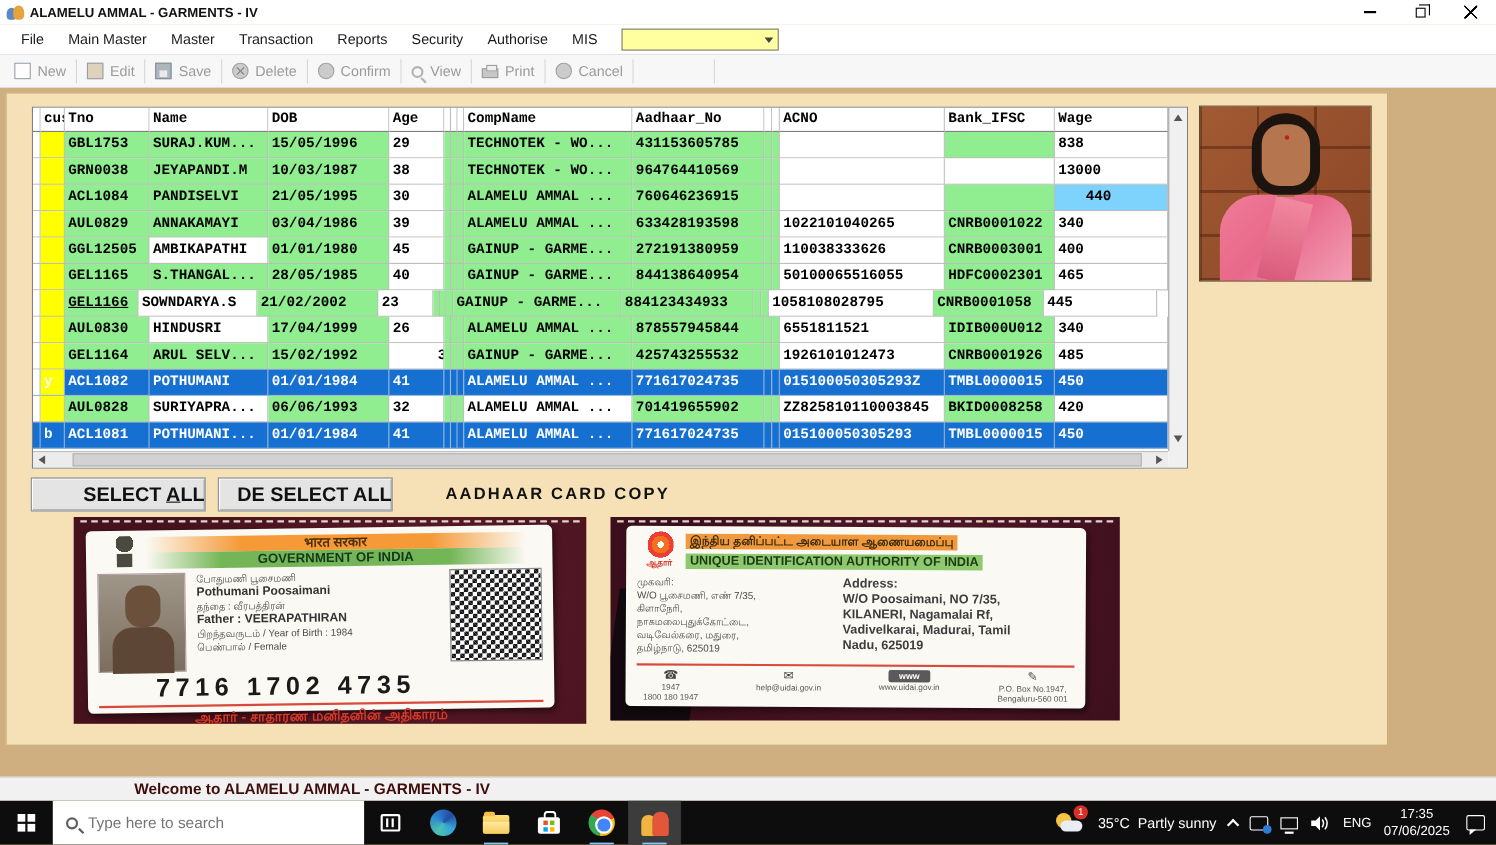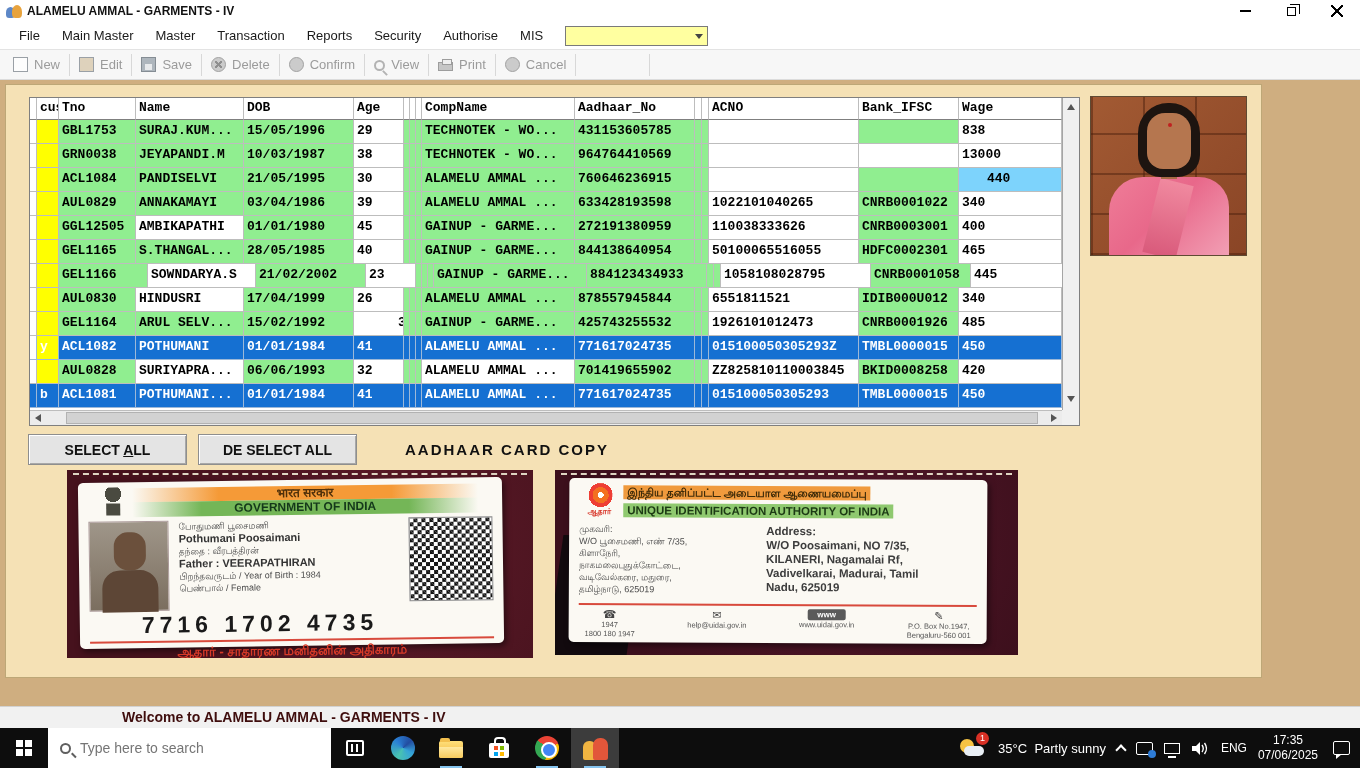--- a/index.html
+++ b/index.html
@@ -75,21 +75,21 @@
   .ph-hair { position:absolute; left:47px; top:6px; width:62px; height:74px; background:#1d1410; border-radius:30px 30px 22px 22px; }
   .ph-face { position:absolute; left:56px; top:16px; width:44px; height:56px; background:#b5764f; border-radius:18px 18px 16px 16px; }
   .ph-dot { position:absolute; left:77px; top:26px; width:4px; height:4px; background:#c02020; border-radius:50%; }
   .ph-neck { position:absolute; left:70px; top:70px; width:16px; height:12px; background:#a86a45; }
   .ph-body { position:absolute; left:18px; top:80px; width:120px; height:80px; background:linear-gradient(135deg,#ef7d98,#e8688a 45%,#f2a0b5); border-radius:34px 30px 0 0; }
   .ph-saree { position:absolute; left:60px; top:84px; width:34px; height:76px; background:linear-gradient(#f0899f,#d95a7b); transform:rotate(14deg); }
 
   
   .act-left { position:absolute; left:28px; top:434px; display:flex; gap:11px; }
   .act-right { position:absolute; left:672px; top:434px; display:flex; gap:12px; }
-  .abtn { height:31px; background:#e4e4e4; border:1px solid #8e8e8e; box-shadow:inset 1px 1px 0 #fff, inset -1px -1px 0 #a8a8a8; font-family:"Liberation Sans",sans-serif; font-size:14px; font-weight:bold; color:#111; }
+  .abtn { height:31px; background:#e4e4e4; border:1px solid #8e8e8e; box-shadow:inset 1px 1px 0 #fff, inset -1px -1px 0 #a8a8a8; font-family:"Liberation Sans",sans-serif; font-size:18px; font-weight:bold; color:#111;text-align:right; }
   .act-left .abtn { width:159px; }
   .act-right .abtn:nth-child(1){ width:125px; }
   .act-right .abtn:nth-child(2){ width:127px; }
   .act-right .abtn:nth-child(3){ width:132px; }
   .sec-label { position:absolute; left:405px; top:441px; width:260px; font-size:15px; font-weight:bold; letter-spacing:2px; color:#111; }
 
   
   .cardL { position:absolute; left:67px; top:470px; width:466px; height:188px; background:radial-gradient(circle at 70% 40%, #5c1a28, #46121d 70%); overflow:hidden; }
   .cardR { position:absolute; left:555px; top:470px; width:463px; height:185px; background:radial-gradient(circle at 60% 30%, #55182a, #3c0f1c 75%); overflow:hidden; }
   .cardR .dark { position:absolute; left:0; bottom:0; width:80px; height:120px; background:#120a0e; transform:skewX(-8deg); }
@@ -390,21 +390,21 @@
           <div class="gc" style="width: 120px; background: rgb(144, 238, 144);">844138640954</div>
           <div class="gc" style="width: 7px; background: rgb(144, 238, 144);"></div>
           <div class="gc" style="width: 7px; background: rgb(144, 238, 144);"></div>
           <div class="gc" style="width: 150px; background: rgb(255, 255, 255);">50100065516055</div>
           <div class="gc" style="width: 100px; background: rgb(144, 238, 144);">HDFC0002301</div>
           <div class="gc" style="width: 103px; background: rgb(255, 255, 255);">465</div>
         </div>
         <div class="g-row">
           <div class="gc" style="width: 7px; background: rgb(255, 255, 255);"></div>
           <div class="gc" style="width: 22px; background: rgb(255, 255, 0);"></div>
-          <div class="gc" style="width: 89px; background: rgb(144, 238, 144);">GEL1166</div>
+          <div class="gc" style="width: 67px; background: rgb(144, 238, 144); text-decoration: underline;">GEL1166</div>
           <div class="gc" style="width: 108px; background: rgb(255, 255, 255);">SOWNDARYA.S</div>
           <div class="gc" style="width: 110px; background: rgb(144, 238, 144);">21/02/2002</div>
           <div class="gc" style="width: 50px; background: rgb(255, 255, 255);">23</div>
           <div class="gc" style="width: 6px; background: rgb(144, 238, 144);"></div>
           <div class="gc" style="width: 6px; background: rgb(144, 238, 144);"></div>
           <div class="gc" style="width: 6px; background: rgb(144, 238, 144);"></div>
           <div class="gc" style="width: 153px; background: rgb(144, 238, 144);">GAINUP - GARME...</div>
           <div class="gc" style="width: 120px; background: rgb(144, 238, 144);">884123434933</div>
           <div class="gc" style="width: 7px; background: rgb(144, 238, 144);"></div>
           <div class="gc" style="width: 7px; background: rgb(144, 238, 144);"></div>

